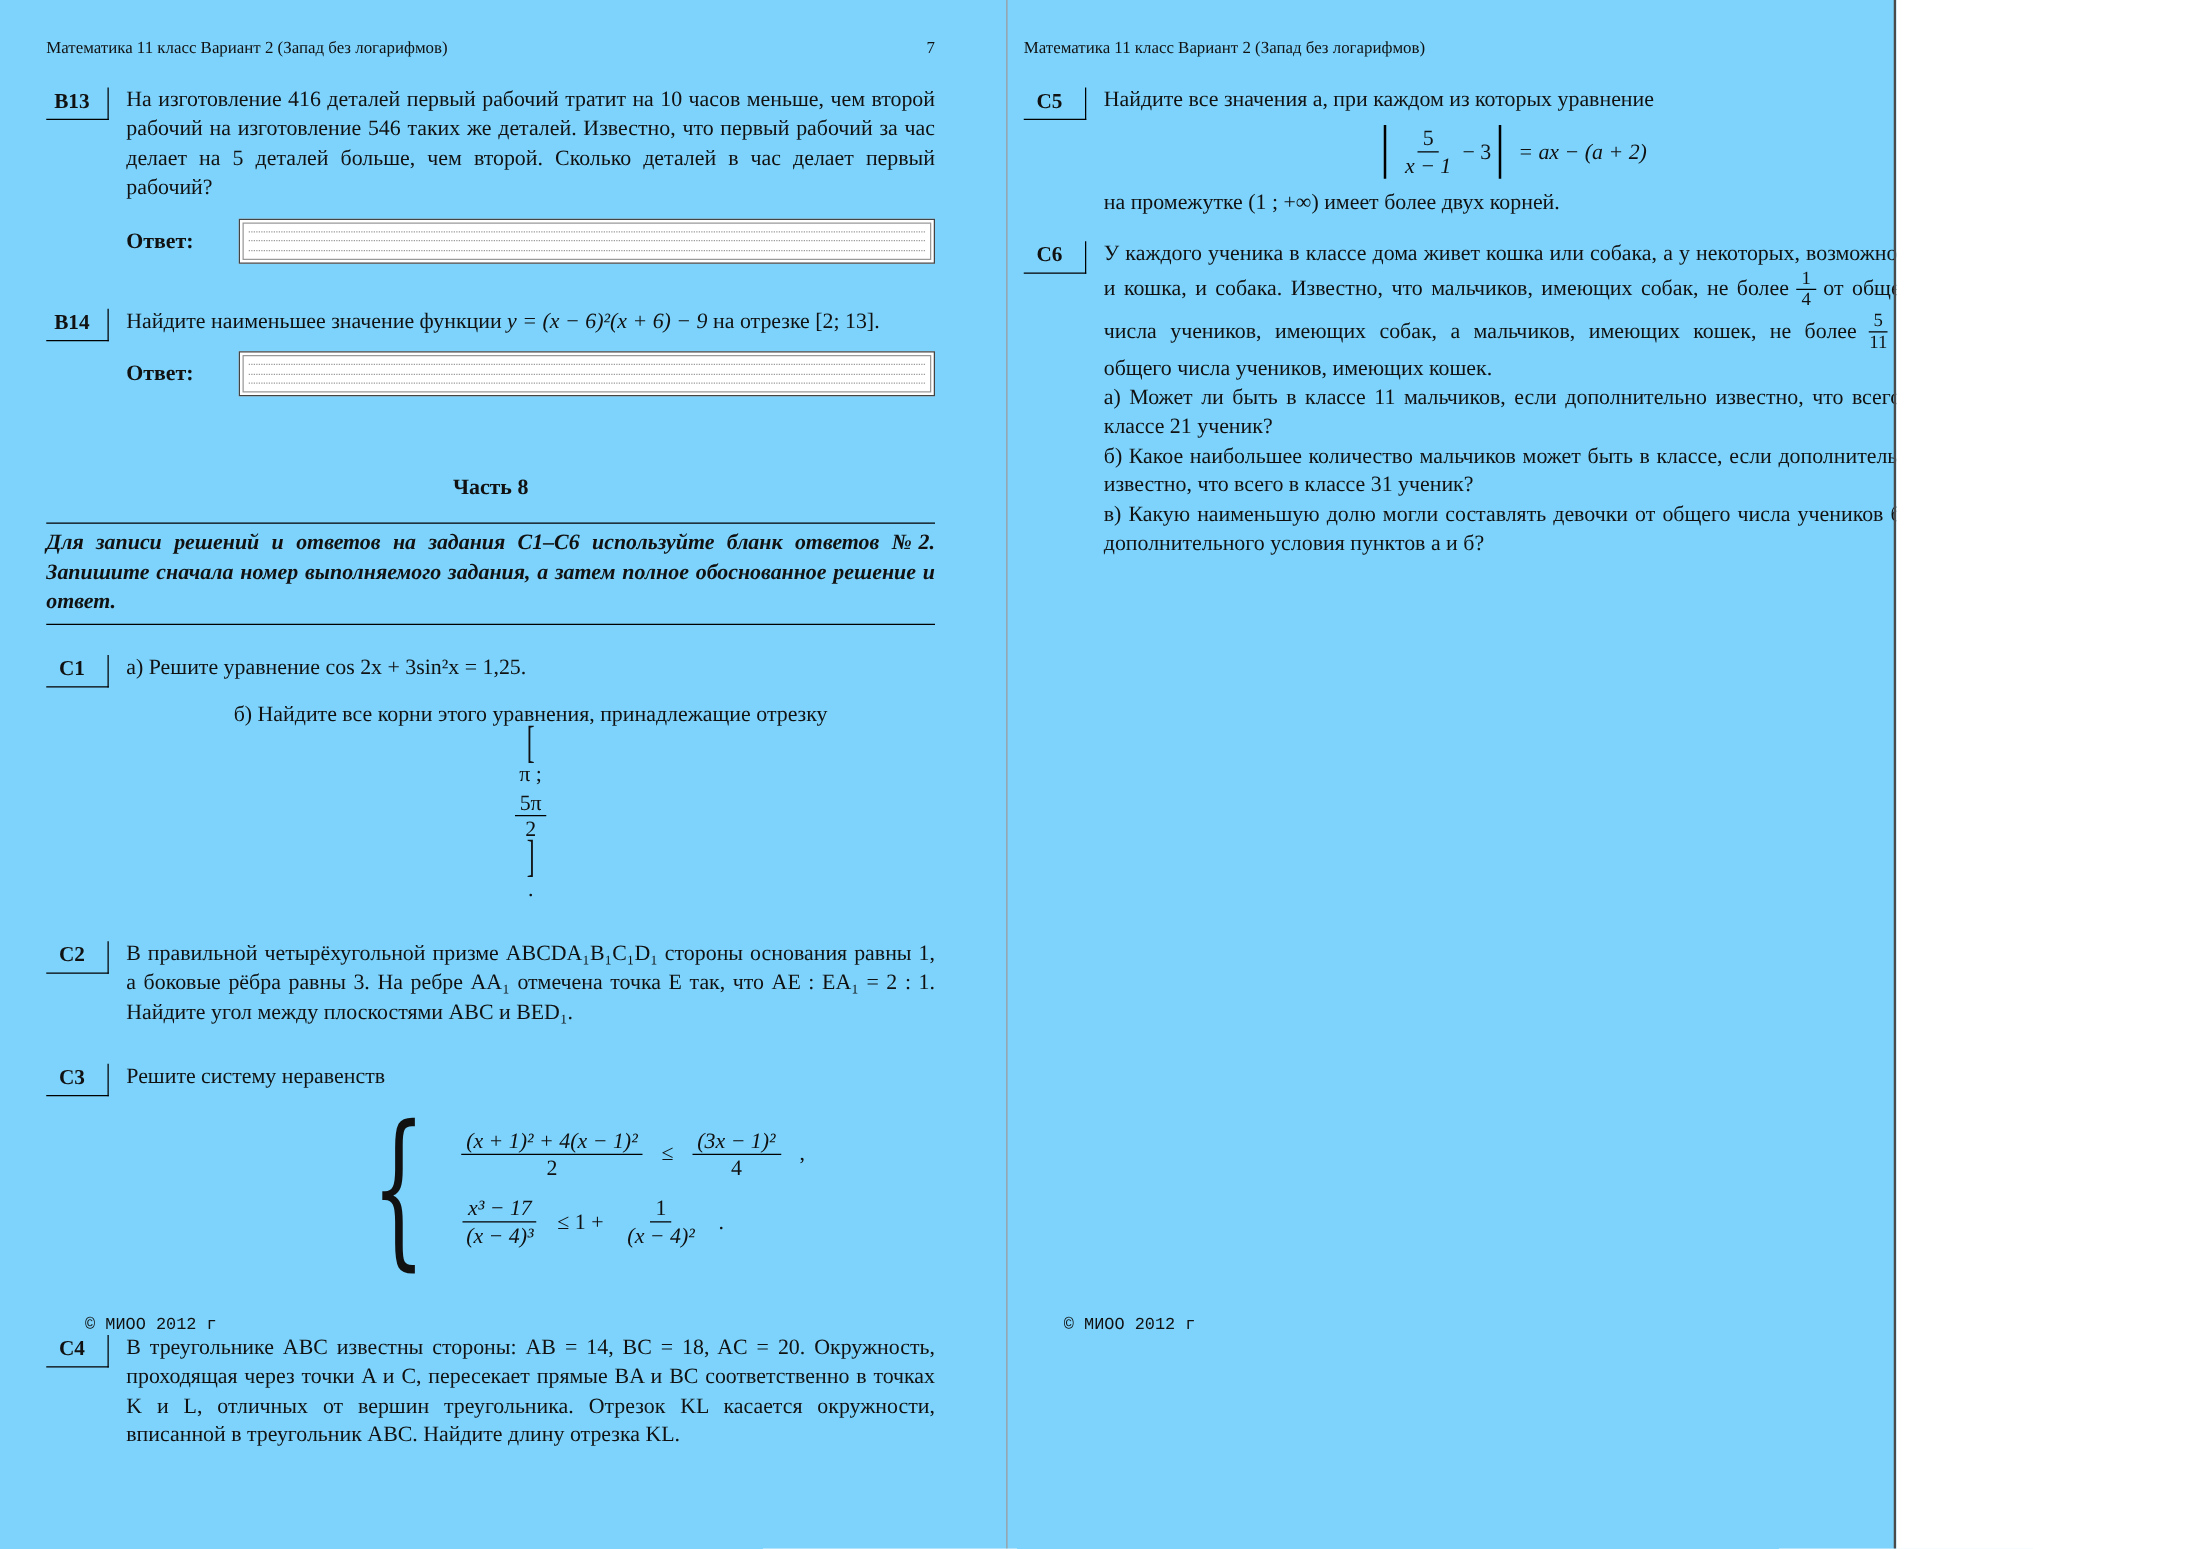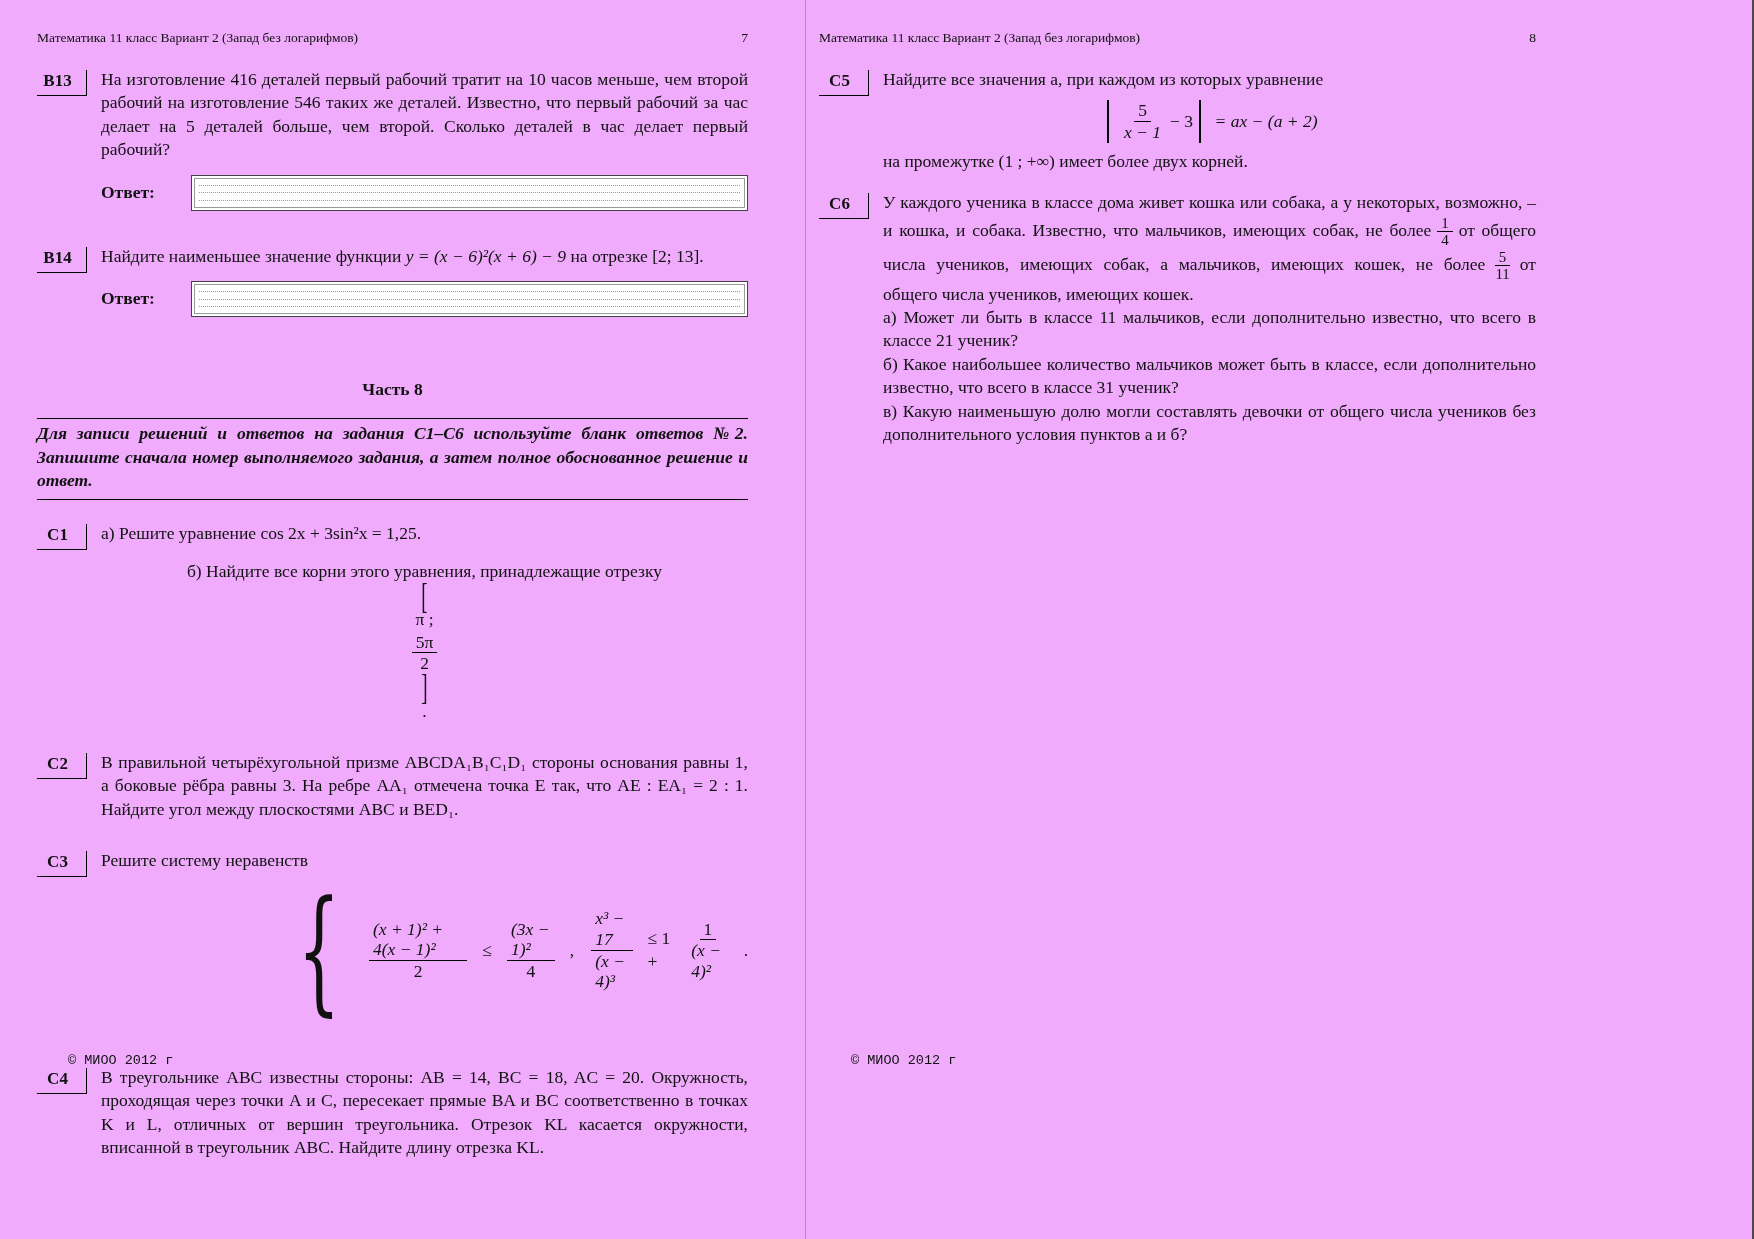--- a/index.html
+++ b/index.html
@@ -2,21 +2,21 @@
 <html><head>
 <meta charset="utf-8">
 <style>
   * { box-sizing: border-box; margin: 0; padding: 0; }
   html,body { background:#ffffff; }
   body {
     width:1754px; height:1239px;
     font-family:"Liberation Serif","DejaVu Serif",serif;
     color:#111;
   }
-  .sheet { position:relative; width:1754px; height:1239px; background:#f0abfc; overflow:hidden; }
+  .sheet { position:relative; width:1517px; height:1239px; background:#7dd3fc; overflow:hidden; }
   .edge-right { position:absolute; top:0; right:0; width:2px; height:100%; background:#4a4a4a; }
   .page { position:absolute; top:0; height:100%; }
   .page.left  { left:0; width:806px; border-right:1px solid #9a9a9a; padding:30px 57px 0 37px; }
   .page.right { left:807px; width:947px; padding:30px 218px 0 12px; }
 
   .pg-header { display:flex; justify-content:space-between; font-size:13.5px; margin-bottom:22px; }
 
   .task { display:flex; align-items:flex-start; }
   .tlabel {
     flex:0 0 50px; text-align:center; font-weight:bold; font-size:17px;
@@ -55,21 +55,21 @@
   .mb28 { margin-bottom:28px; }
   .mb34 { margin-bottom:34px; }
   .mb44 { margin-bottom:44px; }
 
   .inline-eq { display:flex; align-items:center; flex-wrap:wrap; }
 
   .sys { display:flex; align-items:center; margin:10px 0 4px 175px; }
   .brace { display:inline-block; font-size:135px; line-height:1;
            transform:scaleX(0.5); transform-origin:center; font-weight:200;
            font-family:"DejaVu Serif",serif; }
-  .sys-rows { display:flex; flex-direction:row; gap:12px; margin-left:2px; }
+  .sys-rows { display:flex; flex-direction:column; gap:12px; margin-left:2px; }
   .sys-row { display:flex; align-items:center; gap:10px; }
 
   .c5-eq-wrap { display:flex; justify-content:center; margin:9px 0 7px; }
   .c5-eq { display:inline-flex; align-items:center; }
   .vbar { width:1.5px; align-self:stretch; background:#000; margin:0 6px; }
   .c5-rhs { margin-left:8px; }
 
   .footer { position:absolute; top:1053px; font-size:13.5px;font-family:Liberation Mono, monospace; }
   .page.left  .footer { left:68px; }
   .page.right .footer { left:44px; }

